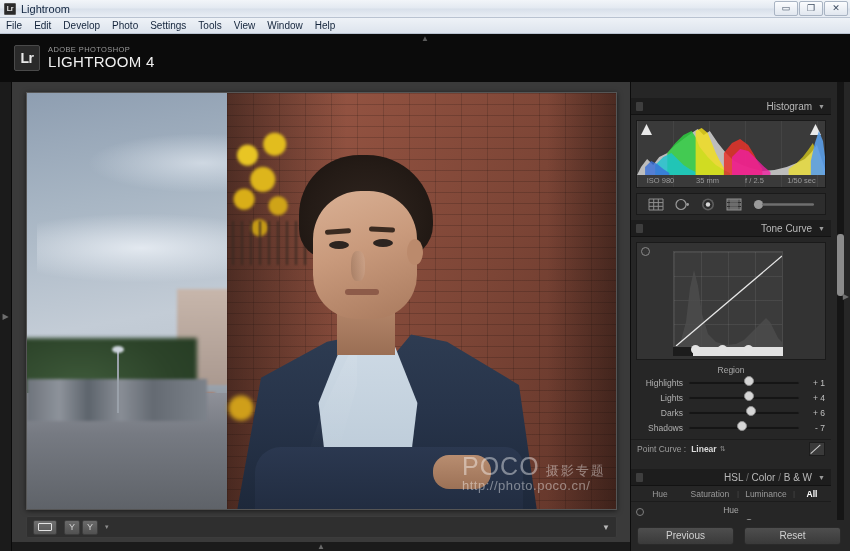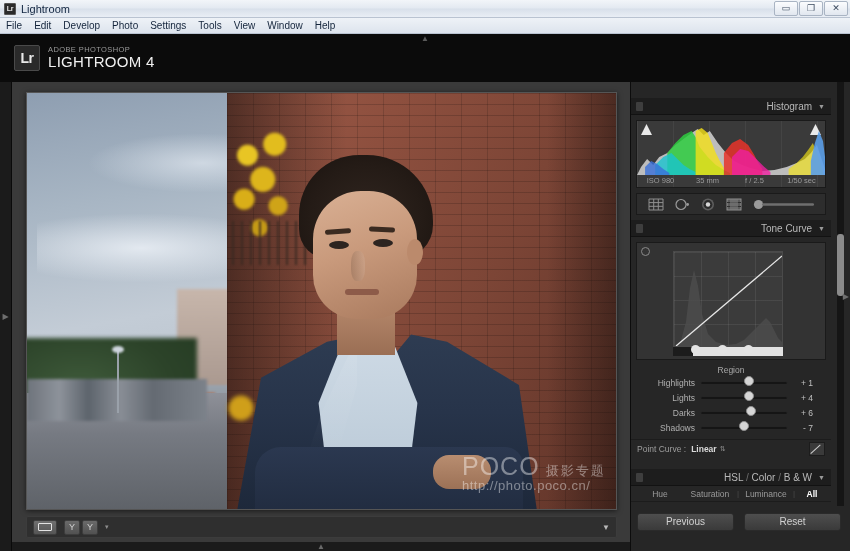--- a/index.html
+++ b/index.html
@@ -301,21 +301,21 @@
   .curve-grid { position:absolute; inset:0;
     background:
       repeating-linear-gradient(to right, rgba(255,255,255,0.07) 0 1px, transparent 1px 27px),
       repeating-linear-gradient(to bottom, rgba(255,255,255,0.07) 0 1px, transparent 1px 24px); }
   .curve-splits { position:absolute; left:36px; top:104px; width:110px; height:9px;
     background: linear-gradient(to right,#1c1c1c 0 18%, #e2e2e2 18% 100%); }
   .split-h { position:absolute; top:-2px; width:9px; height:9px; background:#e3e3e3;
     border-radius:50% 50% 50% 50%; }
 
   .region-label { text-align:center; color:#a8a8a8; font-size:8.5px; margin-top:2px; }
-  .slider-row { display:flex; align-items:center; height:15px; padding:0 18px; }
+  .slider-row { display:flex; align-items:center; height:15px; padding:0 6px; }
   .slider-name { width: 52px; text-align:right; color:#b0b0b0; font-size:8.5px; padding-right:6px; }
   .slider-track { position:relative; flex:1; height:3px; background:#151515; border-radius:2px;
     box-shadow: inset 0 1px 0 rgba(255,255,255,0.07); }
   .slider-track.hue { background: linear-gradient(to right,#6d3f53,#b7643f,#c08a3a); }
   .slider-knob { position:absolute; top:-5px; width:10px; height:10px; background:#d6d6d6;
     border-radius:50%; border:1px solid #8e8e8e; }
   .slider-val { width: 26px; text-align:right; color:#c0c0c0; font-size:8.5px; }
 
   .pointcurve-row {
     display:flex; align-items:center; height:18px; padding:0 6px; margin-top:4px;
@@ -340,21 +340,21 @@
   .scrollbar {
     position:absolute; right: 6px; top: 0; width: 7px; height: 438px; background:#151515;
   }
   .scroll-thumb { position:absolute; left:0; top:152px; width:7px; height:62px;
     background:#8b8b8b; border-radius:3px; }
   .panel-right-arrow {
     position:absolute; right: 1px; top: 210px; color:#6e6e6e; font-size: 8px;
   }
 
   .panel-bottom {
-    position:absolute; left:0; bottom:14px; width:220px; height:31px; background:#262626;
+    position:absolute; left:0; bottom:0; width:220px; height:31px; background:#262626;
     display:flex; align-items:center; gap:10px; padding: 0 10px 0 6px;
   }
   .big-btn {
     flex:1; height:18px; background: linear-gradient(to bottom,#4e4e4e,#3a3a3a);
     border:1px solid #2a2a2a; border-radius:3px; color:#d2d2d2; font-size:10px;
     display:flex; align-items:center; justify-content:center;
   }
 
   
   .watermark {

